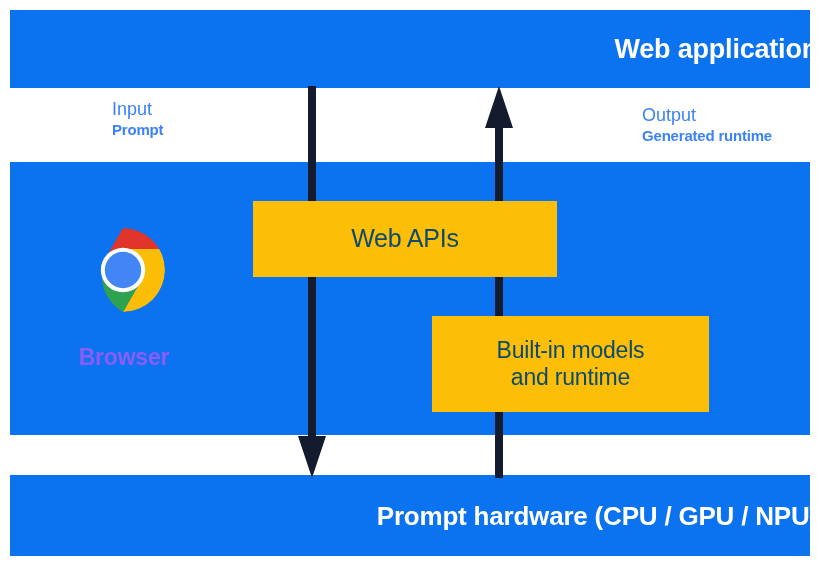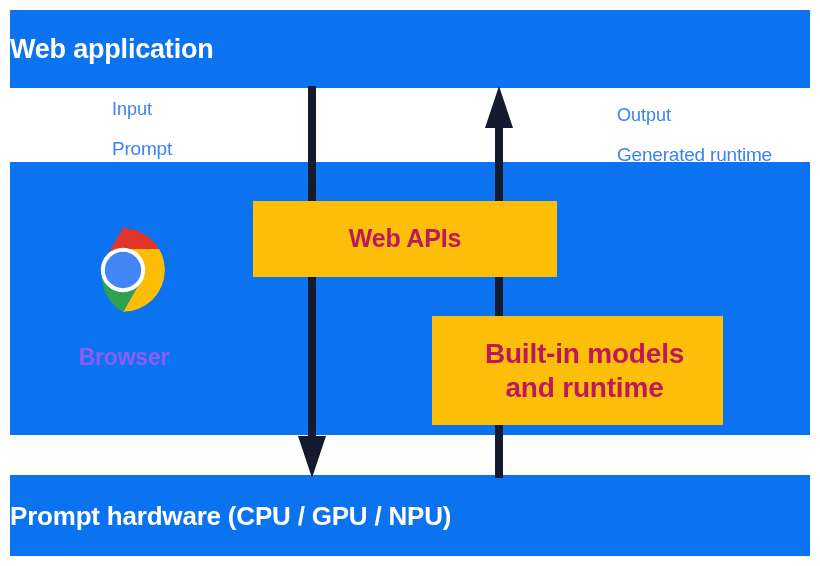--- a/index.html
+++ b/index.html
@@ -36,23 +36,23 @@
     top: 162px;
     height: 273px;
   }
   #band-local-hardware {
     top: 475px;
     height: 81px;
   }
 
   .band-title {
     position: absolute;
-    left: 0;
+    left: 8px;
     width: 100%;
-    text-align: left;
+    text-align: right;
     color: #ffffff;
     font-weight: bold;
     letter-spacing: -0.2px;
     white-space: nowrap;
   }
   #band-web-application .band-title {
     top: 24px;
     font-size: 27px;
   }
   #band-local-hardware .band-title {
@@ -78,44 +78,43 @@
     font-size: 23px;
     font-weight: bold;
     letter-spacing: -0.2px;
     white-space: nowrap;
   }
 
   
   .amber-box {
     position: absolute;
     background: #fdbe07;
-    color: #be185d;
+    color: #0c4a6e;
     display: flex;
     align-items: center;
     justify-content: center;
     text-align: center;
-    font-weight: bold;
+    font-weight: normal;
     letter-spacing: -0.2px;
     line-height: 1.18;
     z-index: 4;
   }
   #box-web-apis {
     left: 253px;
     top: 201px;
     width: 304px;
     height: 76px;
     font-size: 25px;
   }
   #box-builtin-models {
     left: 432px;
     top: 316px;
     width: 277px;
-    height: 109px;
-    font-size: 28px;
-    padding-left: 14px;
+    height: 96px;
+    font-size: 23px;
   }
   .amber-box .box-text {
     padding: 0 10px;
     white-space: pre-line;
   }
 
   
   .arrow {
     position: absolute;
     z-index: 3;
@@ -140,24 +139,23 @@
     line-height: 1.22;
     white-space: nowrap;
   }
   .flow-label .flow-kind {
     display: block;
     font-size: 18px;
     font-weight: normal;
   }
   .flow-label .flow-value {
     display: block;
-    font-size: 19px;
-    font-weight: normal;
-    letter-spacing: -0.2px;
-    margin-top: 16px;
+    font-size: 15px;
+    font-weight: bold;
+    letter-spacing: -0.2px;
   }
   #flow-input {
     left: 112px;
     top: 99px;
     text-align: left;
   }
   #flow-output {
     right: 48px;
     top: 105px;
     text-align: left;

